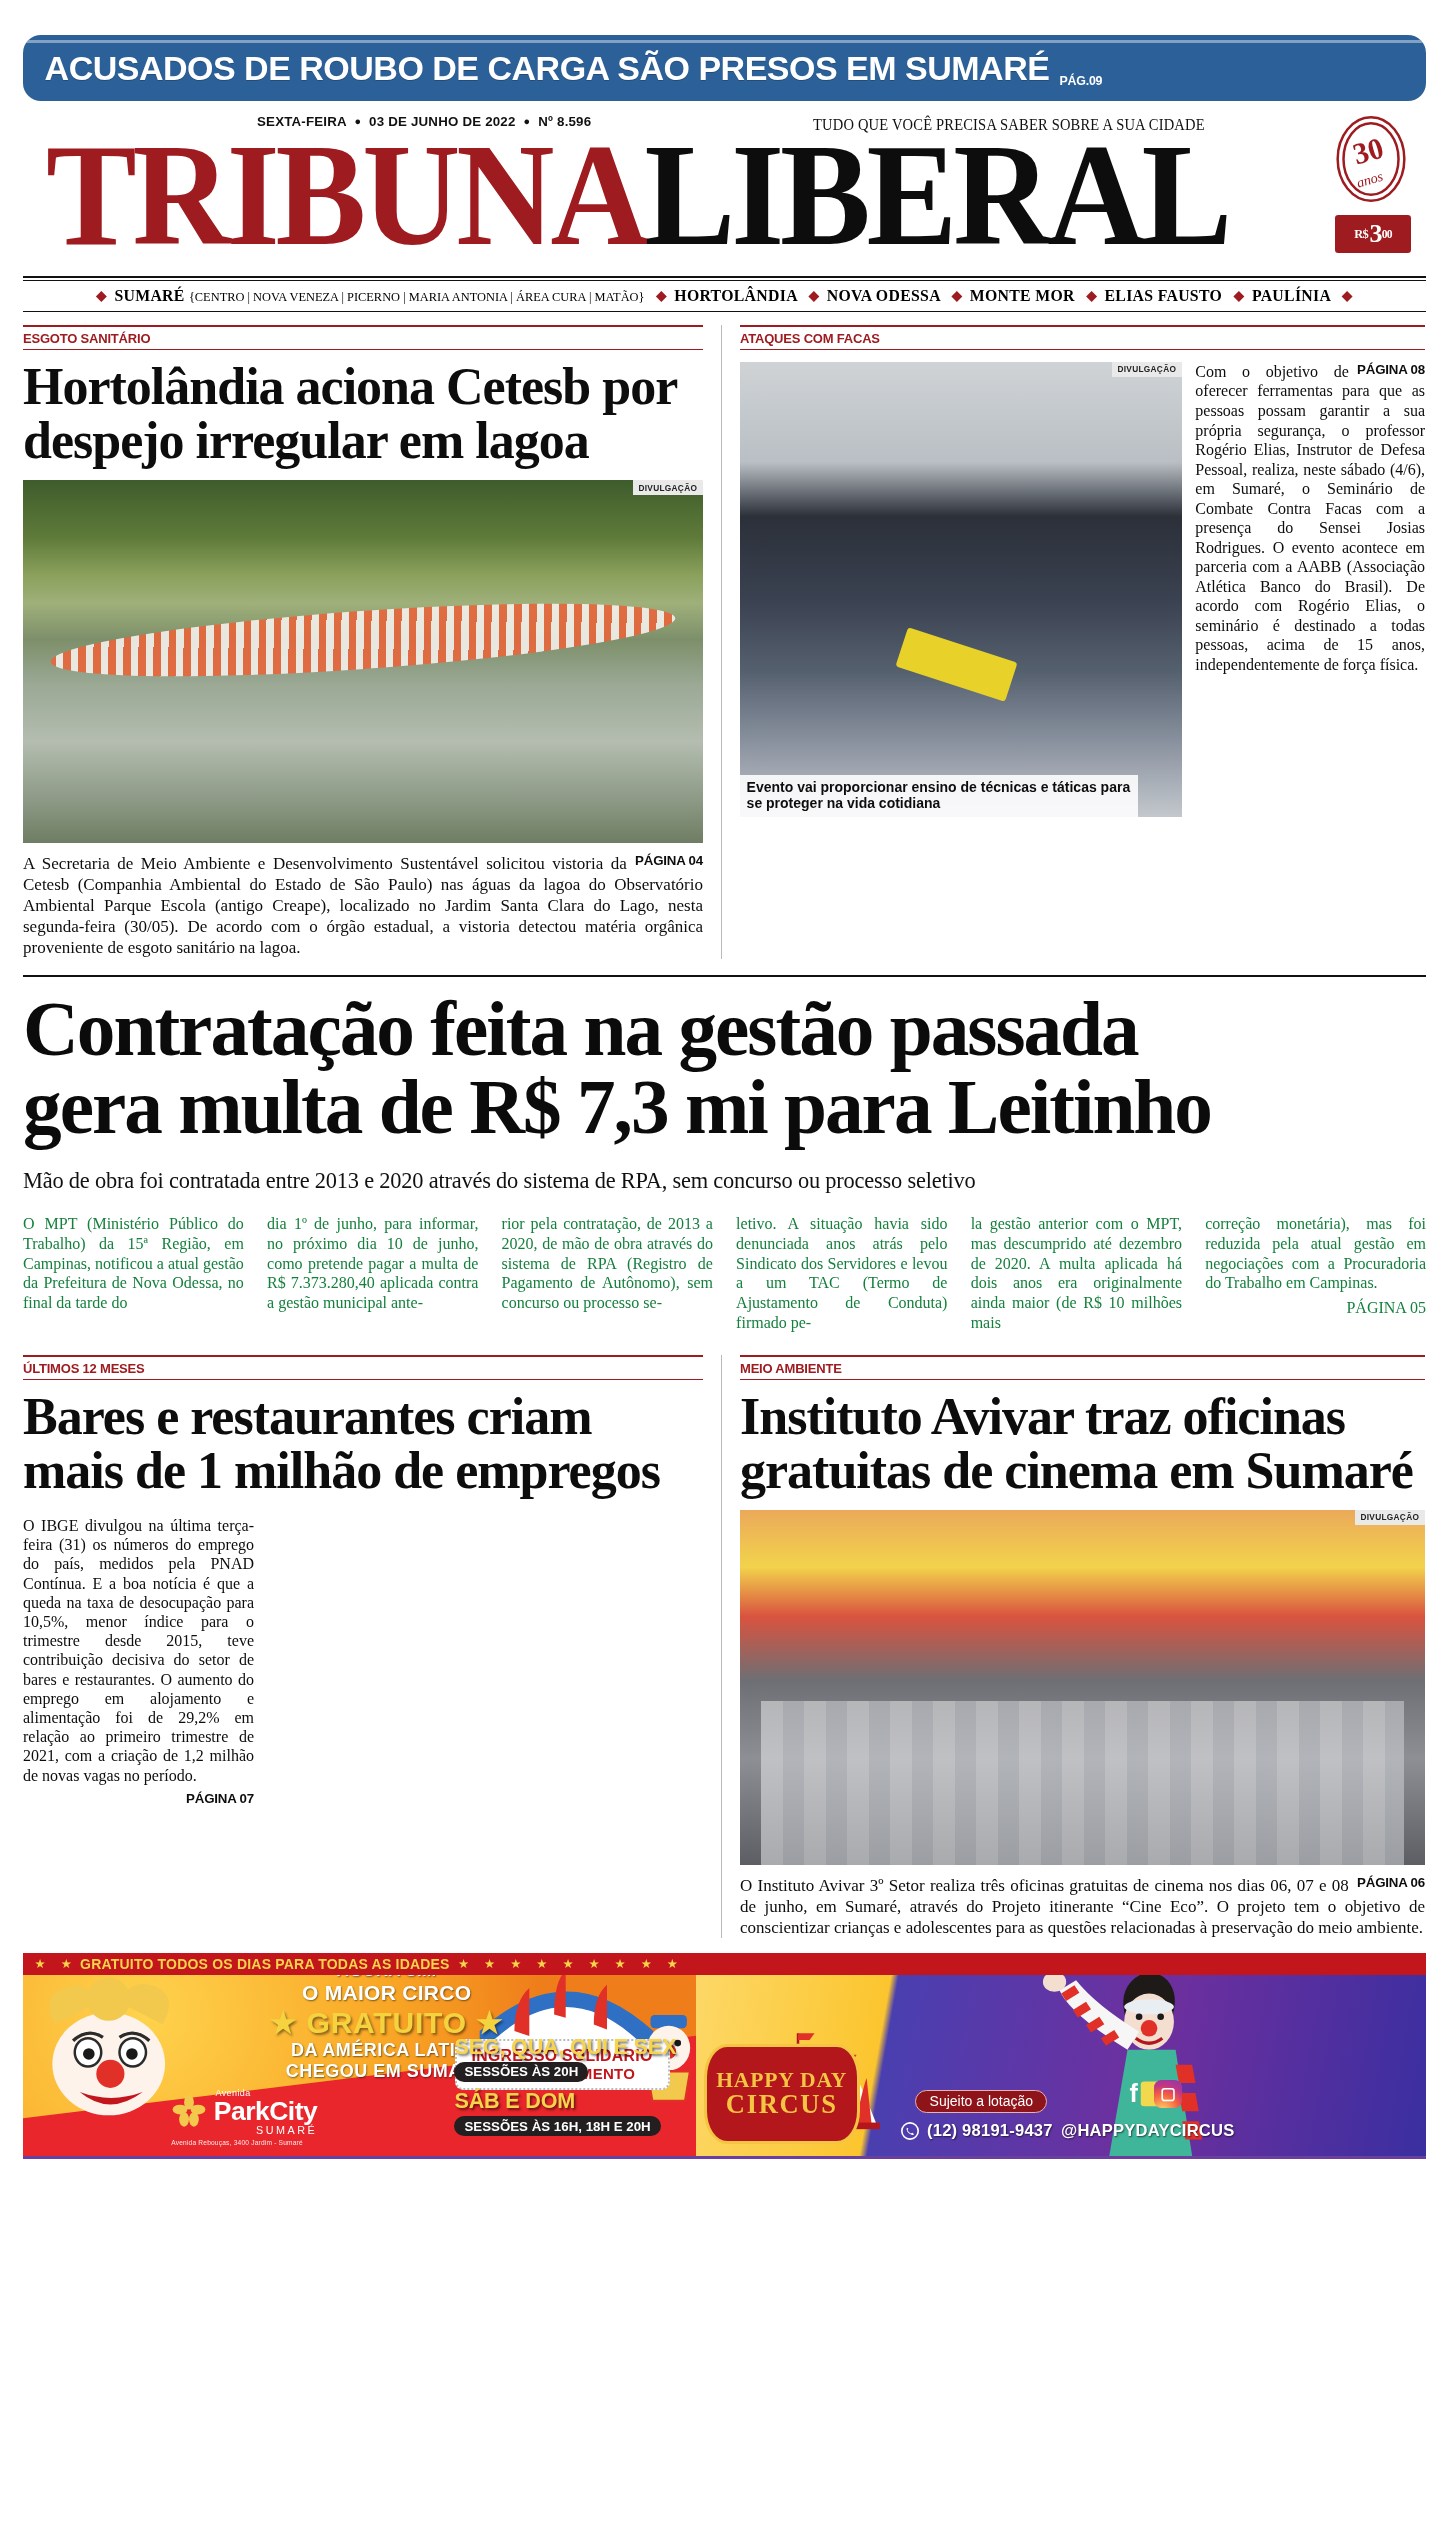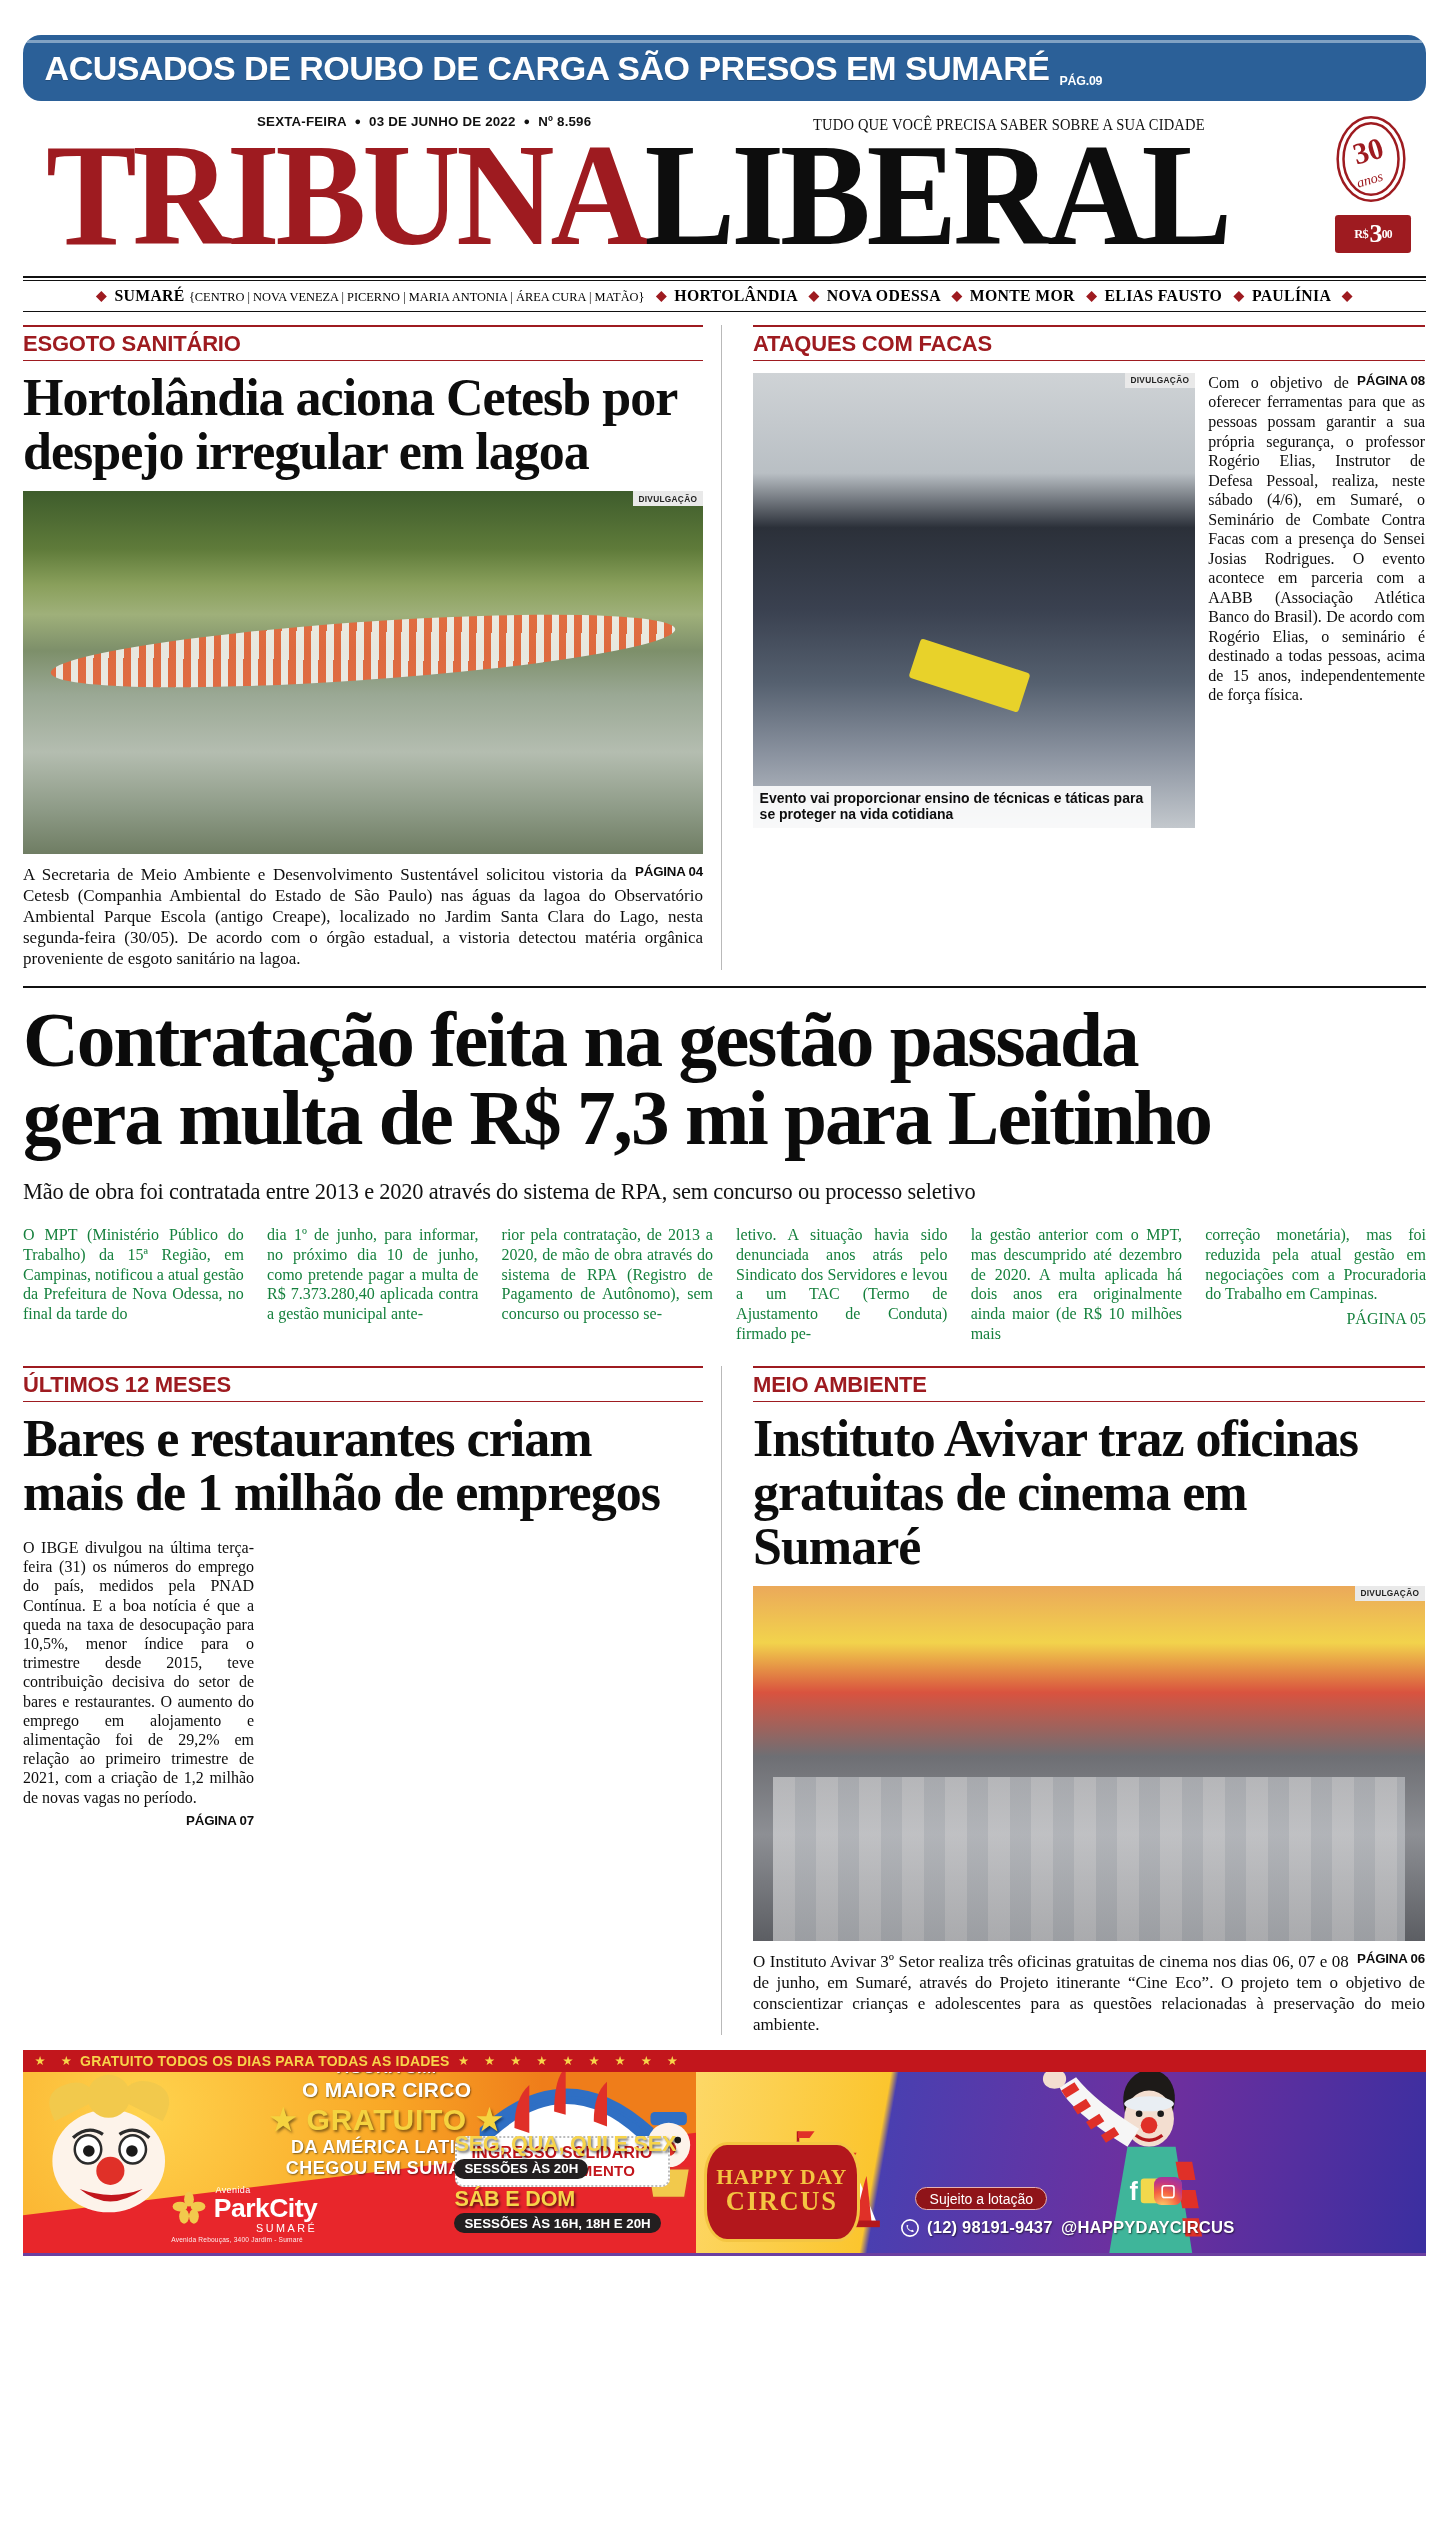--- a/index.html
+++ b/index.html
@@ -154,27 +154,27 @@
   .dia { color: #9e1b20; font-size: 13.3px; margin: 0 7.5px; vertical-align: 0.8px; }
   .city-sub { font-size: 12.4px; font-weight: 400; letter-spacing: 0; }
 
   
   .two-col {
     display: flex;
     margin-top: 13.3px;
     gap: 0;
   }
   .col-left  { width: 698px; padding-right: 18px; }
-  .col-right { width: 704px; padding-left: 31px; border-left: 0.8px solid #b9b9b9; }
+  .col-right { width: 704px; padding-left: 18px; border-left: 0.8px solid #b9b9b9; }
 
   .kicker-wrap { border-top: 2.5px solid #9e1b20; padding-top: 4.1px; }
   .kicker {
     font-family: "Liberation Sans", sans-serif;
     font-weight: 700;
-    font-size: 22px;
+    font-size: 13px;
     color: #9e1b20;
     letter-spacing: -0.2px;
     padding-bottom: 3.3px;
     border-bottom: 0.8px solid #9e1b20;
   }
   .headline {
     font-family: "Liberation Serif", serif;
     font-weight: 700;
     font-size: 52px;
     line-height: 1.04;

